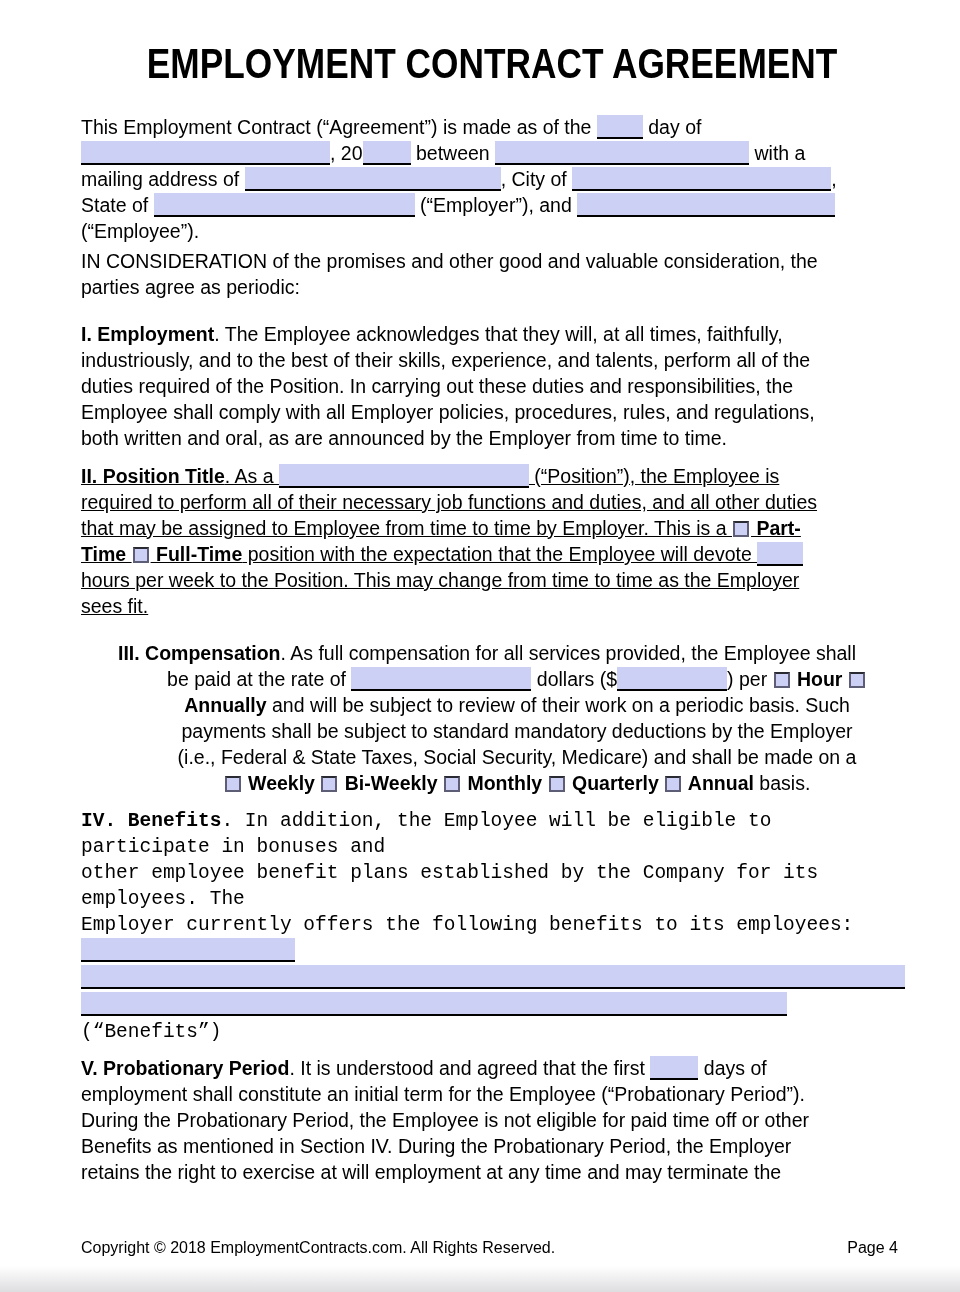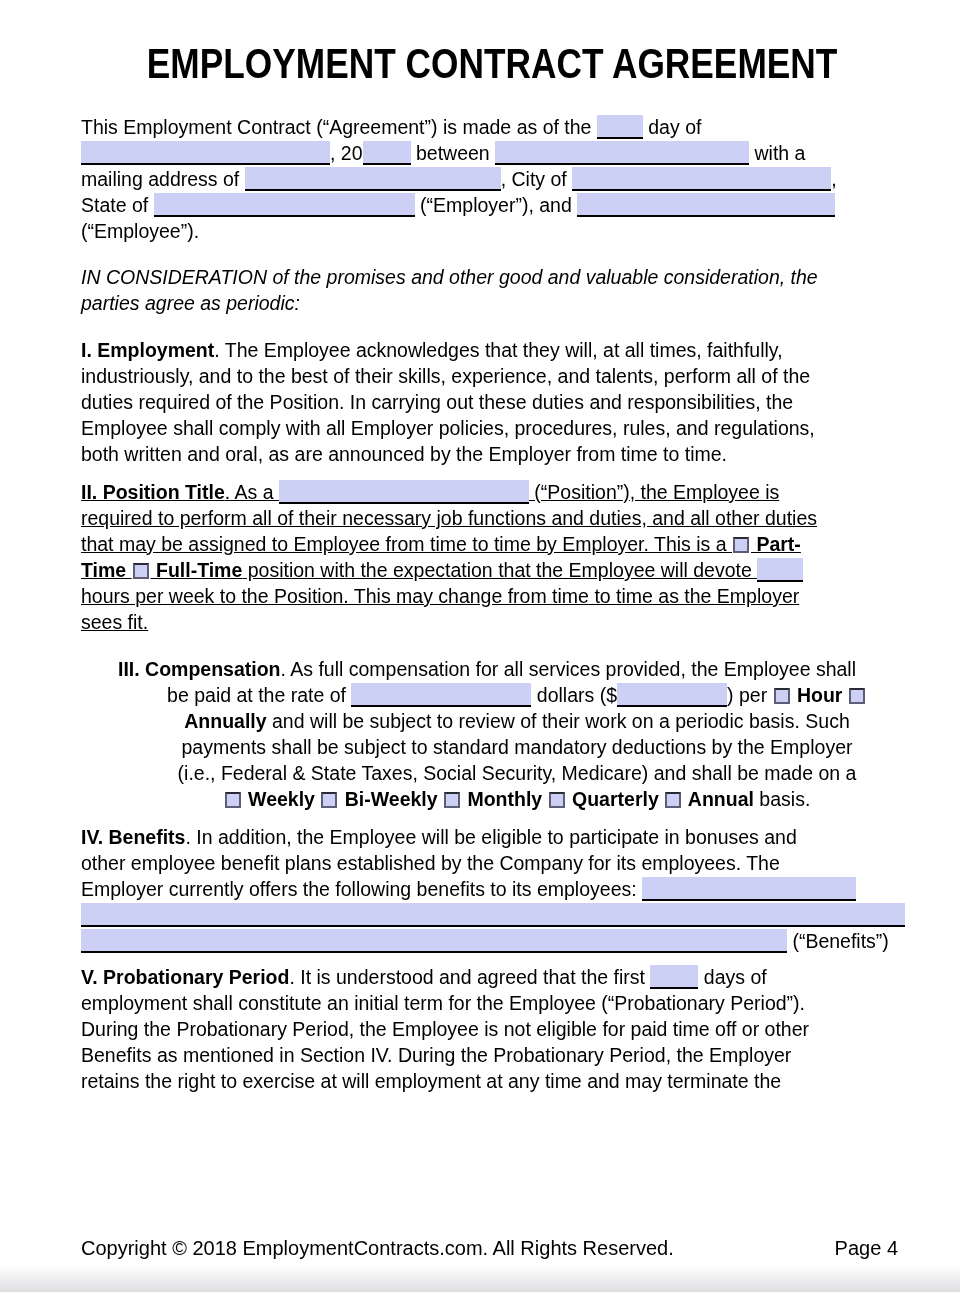--- a/index.html
+++ b/index.html
@@ -10,48 +10,48 @@
     overflow:hidden;
     font-family:"Liberation Sans","DejaVu Sans",sans-serif;
     font-size:19.5px;
     line-height:26px;
     color:#000;
   }
   .content { padding:42px 67px 0 81px; }
   h1.title { margin:0 0 28px 0; text-align:right; font-size:42px; line-height:44px; font-weight:bold; }
   .title-inner { display:inline-block; transform:scaleX(0.84); transform-origin:center center; white-space:nowrap; }
   .para { margin:0; }
-  .sec-intro        { margin-bottom:20px; }
+  .sec-intro        { margin-bottom:4px; }
   .sec-whereas      { margin-bottom:22px; }
-  .sec-consideration{ margin-bottom:21px;font-style:italic; }
+  .sec-consideration{ margin-bottom:21px; }
   .sec-employment   { margin-bottom:12px; }
   .sec-position     { margin-bottom:21px;text-decoration:underline; }
   .sec-compensation { margin-bottom:12px; padding-left:60px; text-indent:-60px;text-align:center; }
-  .sec-benefits     { margin-bottom:10px; }
+  .sec-benefits     { margin-bottom:10px;font-family:Liberation Mono, monospace; }
   .sec-probationary { margin-bottom:12px; }
   .b { font-weight:bold; }
   .field {
     display:inline-block;
     height:22px;
     background:var(--field-fill,#ccd0f4);
     border-bottom:2px solid var(--underline,#000);
     vertical-align:-5px;
   }
   .checkbox {
     display:inline-block;
     width:12px; height:12px;
     background:var(--field-fill,#ccd0f4);
     border:2px solid var(--checkbox-border,#5d5d75);
     border-top-color:#2a2a33;
     vertical-align:-2px;
     margin:0 2px 0 1px;
   }
   .footer {
     position:absolute; left:81px; right:62px; top:1237px;
-    font-size:20px; line-height:22px;
+    font-size:16px; line-height:22px;
     display:flex; justify-content:space-between;
   }
   .bottom-shade {
     position:absolute; left:0; right:0; bottom:0; height:26px;
     background:linear-gradient(to bottom, rgba(175,175,182,0) 0%, rgba(175,175,182,0.42) 100%);
     pointer-events:none;
   }
 </style>
 </head>
 <body>

